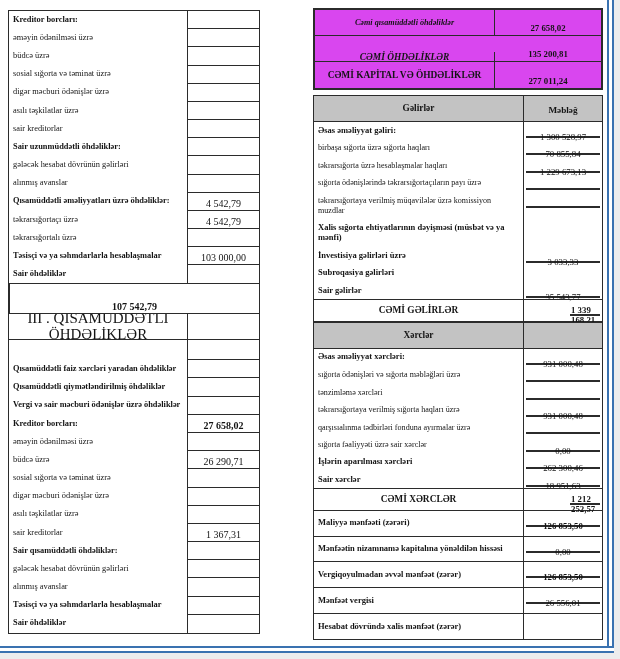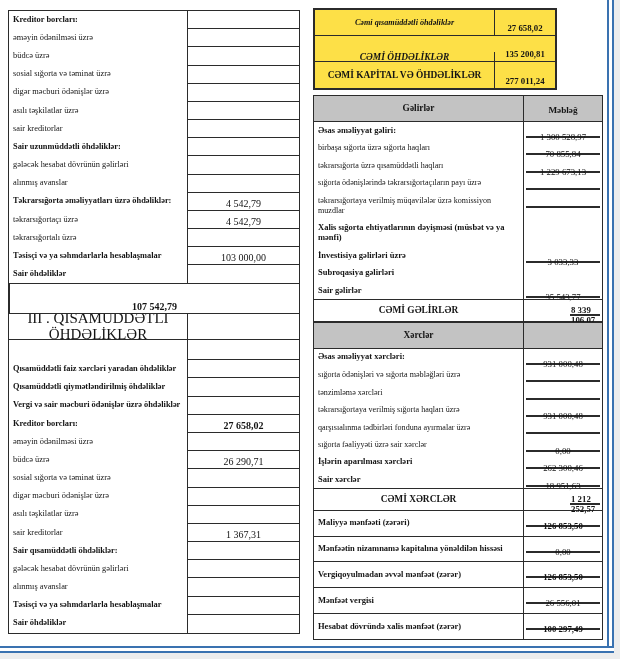--- a/index.html
+++ b/index.html
@@ -12,43 +12,43 @@
   
   .outside { position:absolute; background:#ededed; }
   #out-r { left:614px; top:0; width:6px; height:659px; }
   #out-b { left:0; top:653px; width:620px; height:6px; }
   .blue-v { position:absolute; left:607px; top:0; width:7px; height:653px;
     border-left:2px solid var(--blue,#3a72b0); border-right:2px solid var(--blue,#3a72b0); background:#fff; }
   .blue-h { position:absolute; left:0; top:646px; width:614px; height:7px;
     border-top:2px solid var(--blue,#3a72b0); border-bottom:2px solid var(--blue,#3a72b0); background:#fff; }
 
   
-  .left-table { position:absolute; left:8px; top:10px; width:292px; height:624px;
+  .left-table { position:absolute; left:8px; top:10px; width:252px; height:624px;
     border:1.5px solid var(--grid,#2b2b2b); display:flex; flex-direction:column; background:#fff; }
   .lrow { display:flex; flex:18 1 0; min-height:0; }
   .lrow.kind-total   { flex:30 1 0; }
   .lrow.kind-section { flex:26 1 0; }
   .lrow.kind-spacer  { flex:20 1 0; }
   .lrow .lbl { width:178px; padding:0 4px; display:flex; align-items:center;
     font-size:8.4px; line-height:1.05; white-space:nowrap; overflow:hidden; }
   .lrow.kind-item .lbl { font-weight:bold; }
   .lrow.kind-total .lbl { font-weight:bold; font-style:italic; justify-content:center;
     text-align:center; font-size:9px; white-space:normal; }
   .lrow.kind-section .lbl { font-weight:normal; justify-content:center;
     text-align:center; font-size:15px; white-space:normal; }
   .lrow .val { flex:1; border-left:1px solid var(--grid,#2b2b2b); border-bottom:1px solid var(--grid,#2b2b2b);
     display:flex; align-items:flex-end; justify-content:center;
     font-size:10px; line-height:1; padding-bottom:1px; }
   .lrow:last-child .val { border-bottom:none; }
   .lrow.sep .lbl { border-bottom:1px solid var(--grid,#2b2b2b); }
   .vb { font-weight:bold; }
 
   
-  .sum-table { position:absolute; left:313px; top:8px; width:244px;
-    border:2px solid var(--grid,#2b2b2b); background:#fde047; }
+  .sum-table { position:absolute; left:313px; top:8px; width:290px;
+    border:2px solid var(--grid,#2b2b2b); background:#d946ef; }
   .srow { display:flex; height:26px; border-bottom:1px solid var(--grid,#2b2b2b); }
   .srow:last-child { border-bottom:none; }
   .srow .s-lbl { width:180px; border-right:1px solid var(--grid,#2b2b2b);
     display:flex; align-items:center; justify-content:center; text-align:center; font-weight:bold; }
   .srow.k-si .s-lbl { font-style:italic; font-size:8.2px; }
   .srow.k-ci .s-lbl { font-style:italic; font-size:9.4px;margin-top:16px; }
   .srow.k-c  .s-lbl { font-size:9.4px; }
   .srow .s-val { flex:1; display:flex; align-items:flex-end; justify-content:center;
     font-weight:bold; font-size:8.8px; padding-bottom:2px; }
 
@@ -117,21 +117,21 @@
     </div>
     <div class="lrow kind-sub">
       <div class="lbl">gələcək hesabat dövrünün gəlirləri</div>
       <div class="val"></div>
     </div>
     <div class="lrow kind-sub">
       <div class="lbl">alınmış avanslar</div>
       <div class="val"></div>
     </div>
     <div class="lrow kind-item">
-      <div class="lbl">Təkrarsığorta əməliyyatları üzrə öhdəliklər:</div>
+      <div class="lbl">Qısamüddətli əməliyyatları üzrə öhdəliklər:</div>
       <div class="val">4 542,79</div>
     </div>
     <div class="lrow kind-sub">
       <div class="lbl">təkrarsığortaçı üzrə</div>
       <div class="val">4 542,79</div>
     </div>
     <div class="lrow kind-sub">
       <div class="lbl">təkrarsığortalı üzrə</div>
       <div class="val"></div>
     </div>
@@ -242,21 +242,21 @@
         <div class="m-box">1 300 528,97</div>
       </div>
     </div>
     <div class="mrow kind-sub">
       <div class="m-lbl">birbaşa sığorta üzrə sığorta haqları</div>
       <div class="m-val">
         <div class="m-box">70 855,84</div>
       </div>
     </div>
     <div class="mrow kind-sub">
-      <div class="m-lbl">təkrarsığorta üzrə qısamüddətli haqları</div>
+      <div class="m-lbl">təkrarsığorta üzrə hesablaşmalar haqları</div>
       <div class="m-val">
         <div class="m-box">1 229 673,13</div>
       </div>
     </div>
     <div class="mrow kind-sub">
       <div class="m-lbl">sığorta ödənişlərində təkrarsığortaçıların payı üzrə</div>
       <div class="m-val">
         <div class="m-box"></div>
       </div>
     </div>
@@ -282,21 +282,21 @@
     </div>
     <div class="mrow kind-item">
       <div class="m-lbl">Sair gəlirlər</div>
       <div class="m-val">
         <div class="m-box">35 543,77</div>
       </div>
     </div>
     <div class="mrow kind-cemi">
       <div class="m-lbl">CƏMİ GƏLİRLƏR</div>
       <div class="m-val">
-        <div class="m-box vb">8 339 106,07</div>
+        <div class="m-box vb">1 339 168,21</div>
       </div>
     </div>
     <div class="mrow kind-colheader">
       <div class="m-lbl">Xərclər</div>
       <div class="m-val">
         <div></div>
       </div>
     </div>
     <div class="mrow kind-item">
       <div class="m-lbl">Əsas əməliyyat xərcləri:</div>
@@ -371,17 +371,14 @@
       </div>
     </div>
     <div class="mrow kind-result">
       <div class="m-lbl">Mənfəət vergisi</div>
       <div class="m-val">
         <div class="m-box">26 556,01</div>
       </div>
     </div>
     <div class="mrow kind-result tall">
       <div class="m-lbl">Hesabat dövründə xalis mənfəət (zərər)</div>
-      <div class="m-val">
-        <div class="m-box vb">100 297,49</div>
-      </div>
     </div>
   </div>
 
 </body></html>

